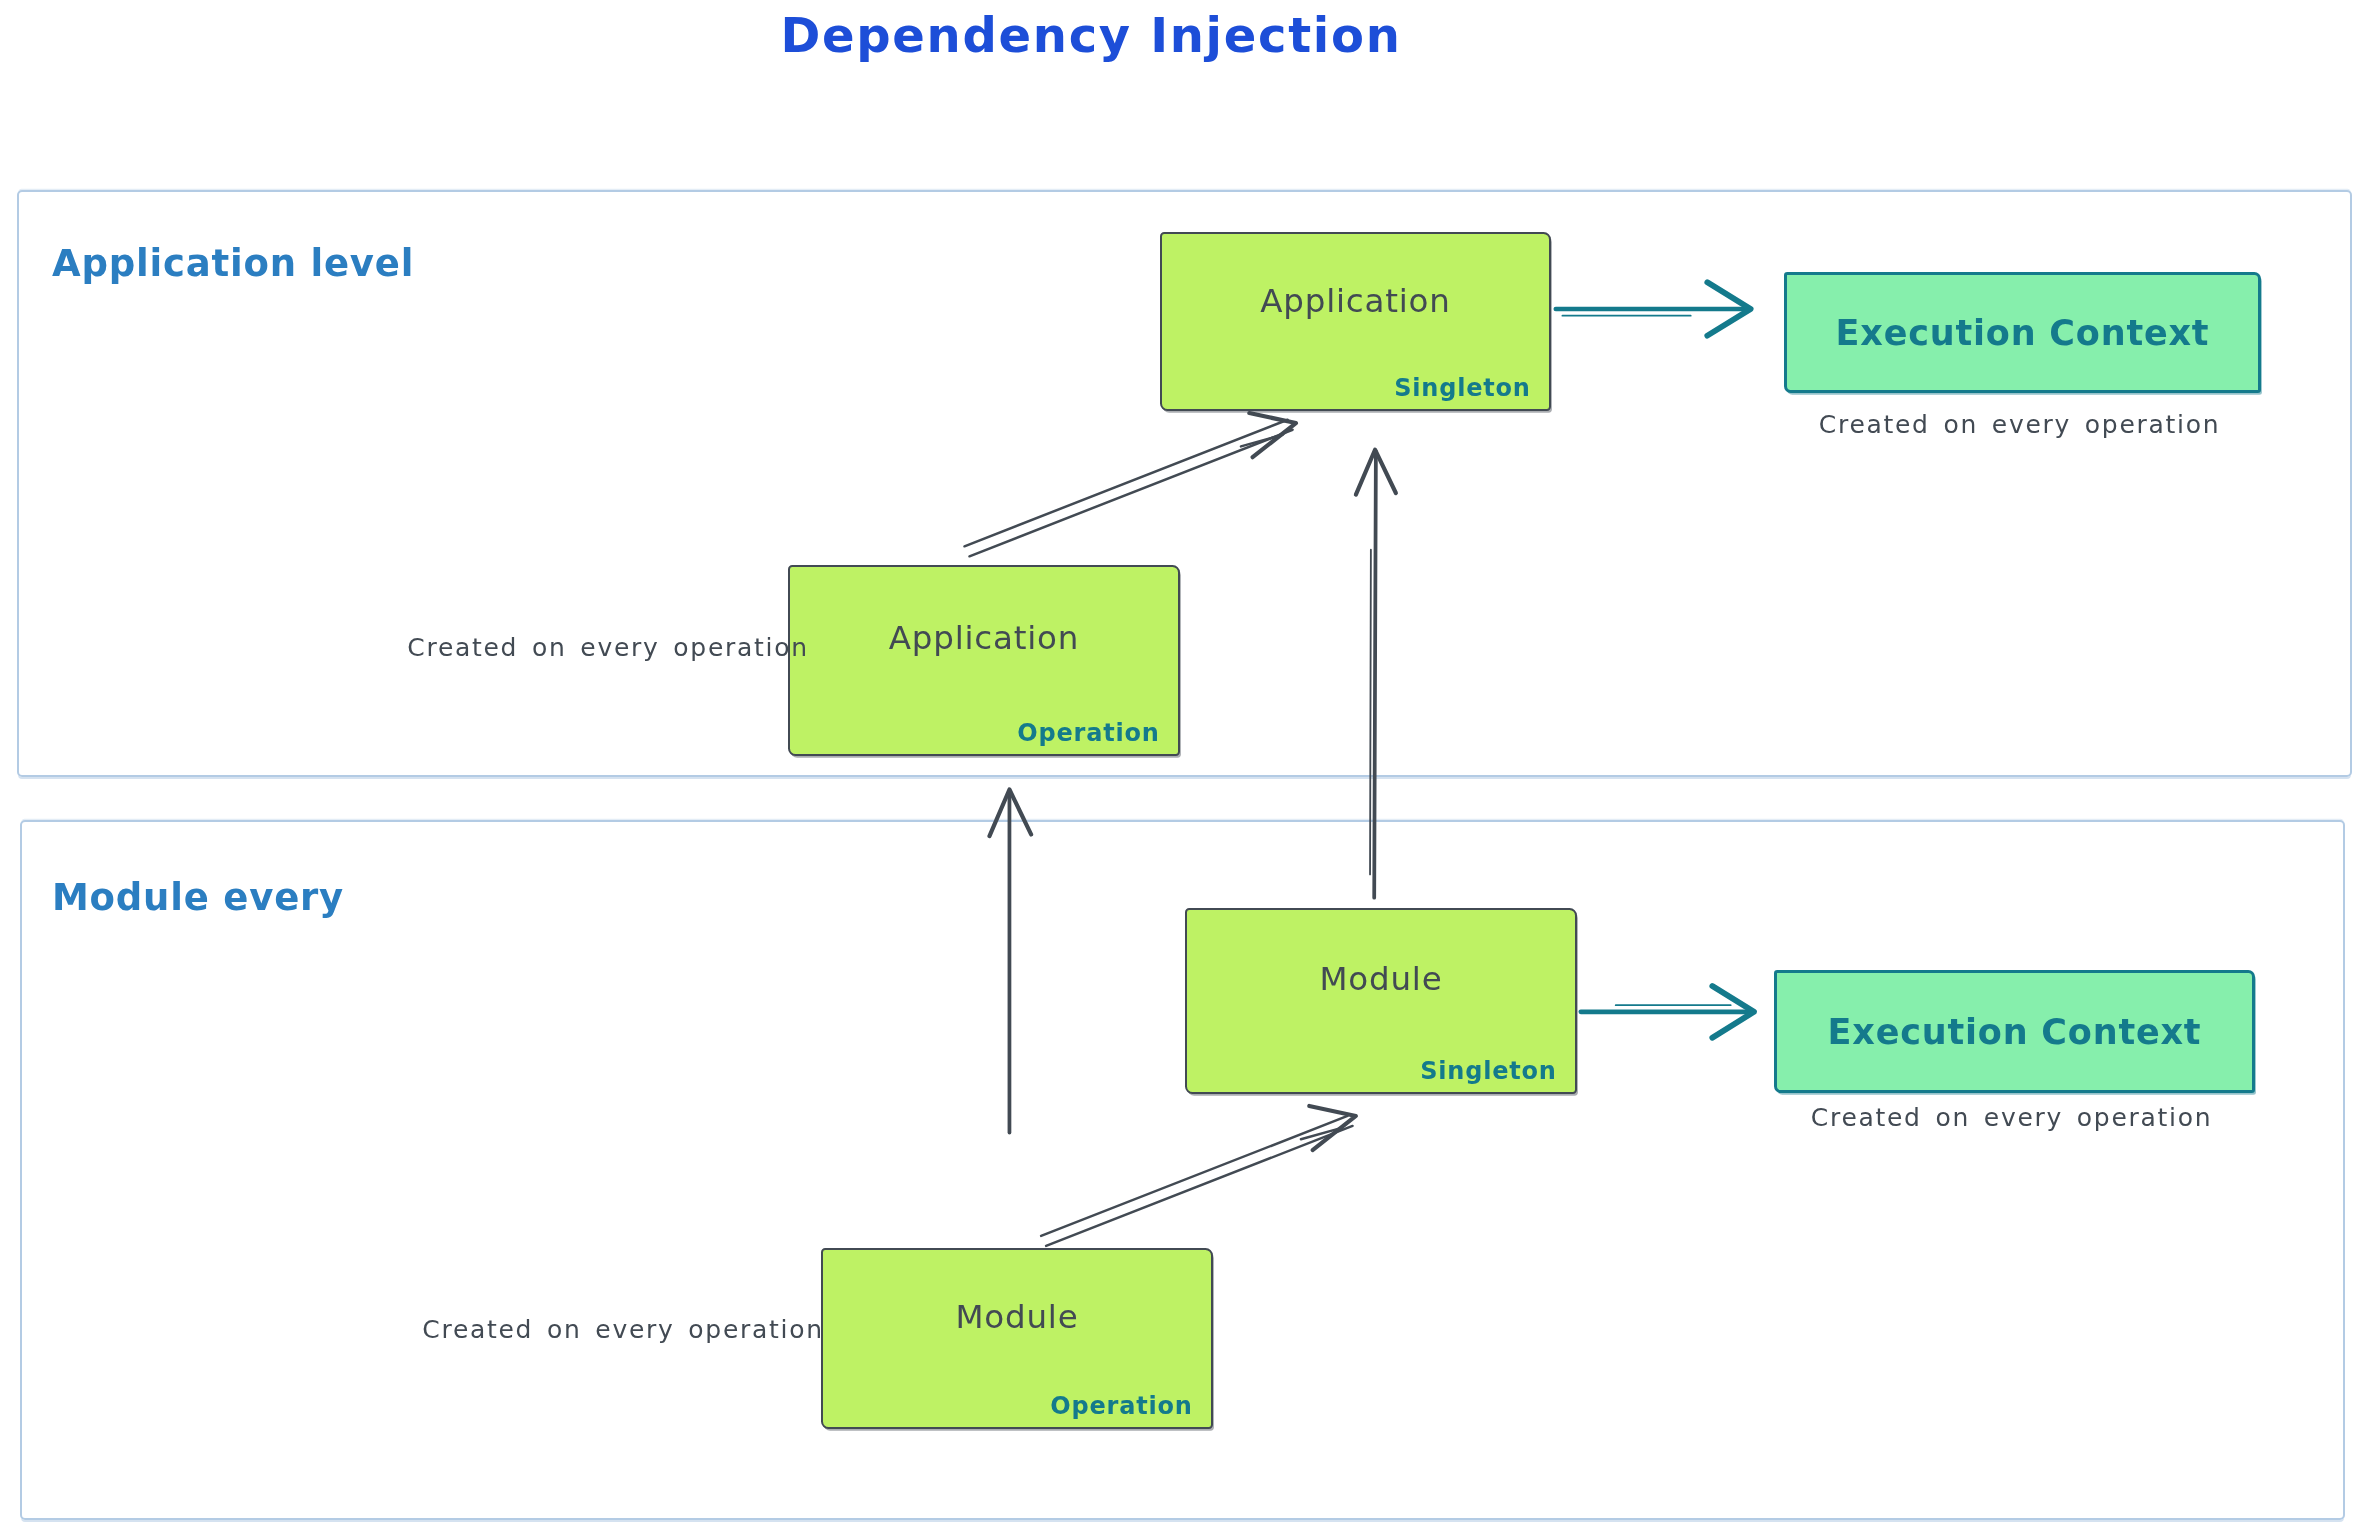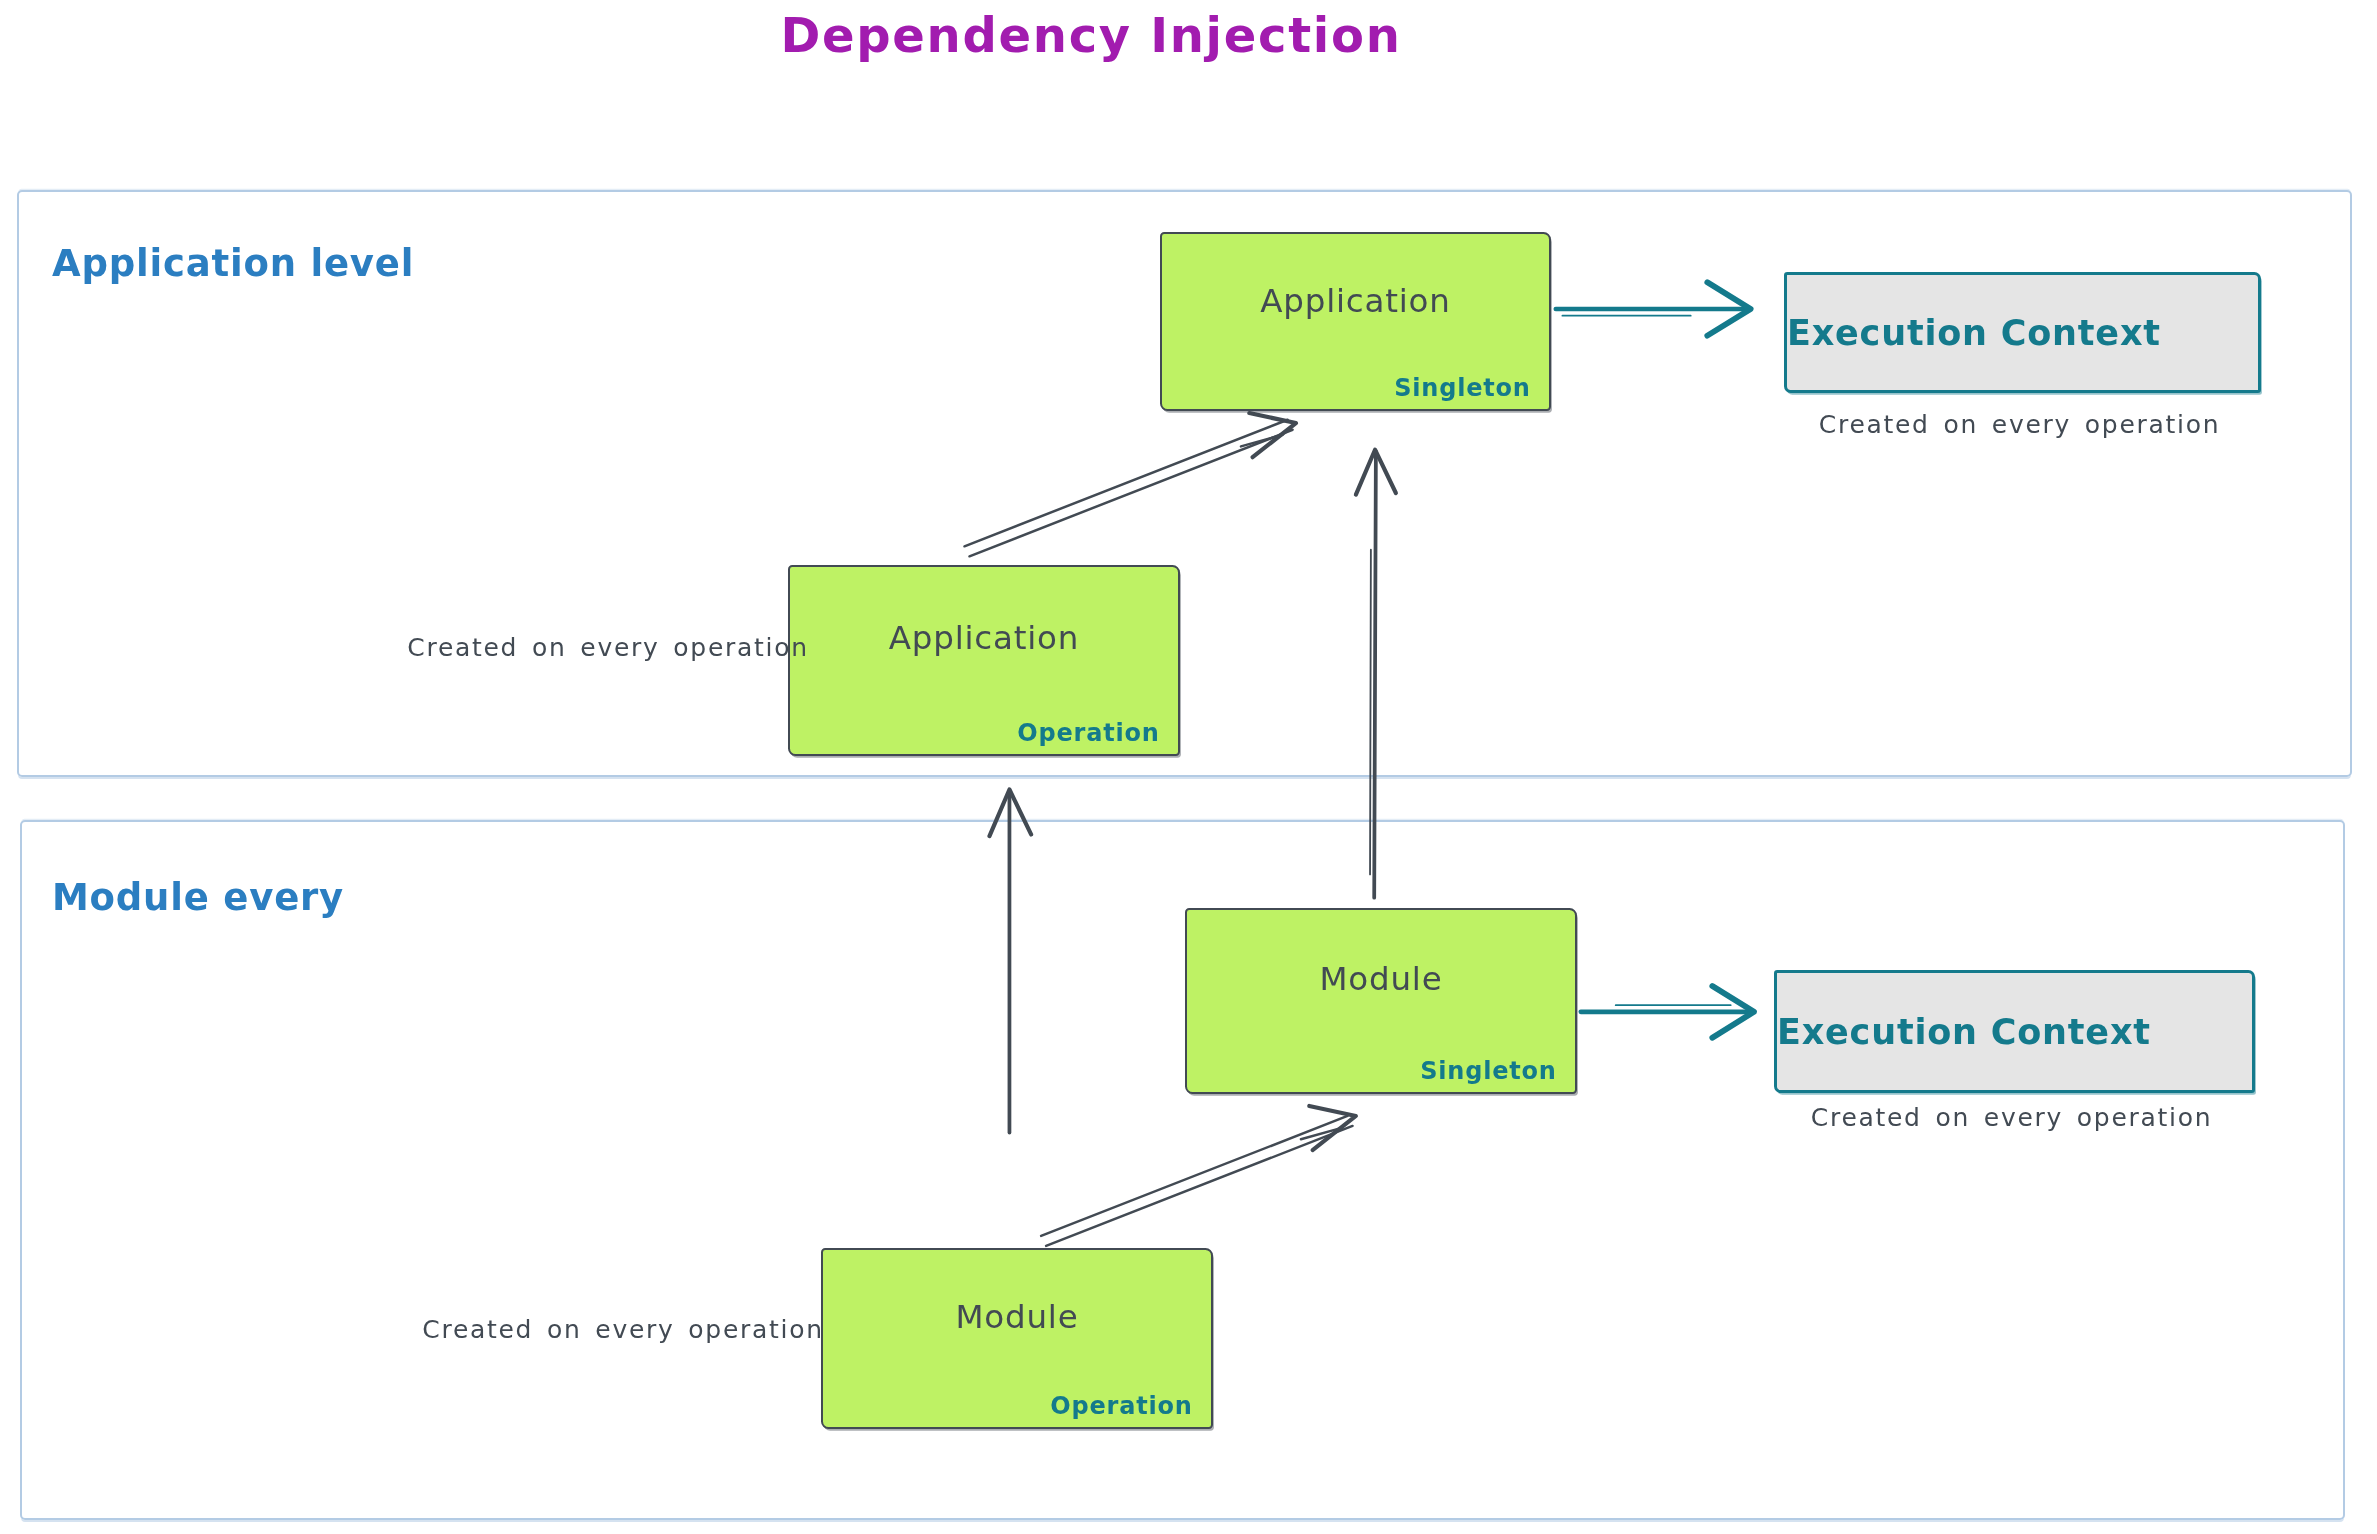--- a/index.html
+++ b/index.html
@@ -7,21 +7,21 @@
     position:relative;
     width:2377px;height:1534px;
     background:#ffffff;
     font-family:"DejaVu Sans", sans-serif;
     color:#424a53;
     overflow:hidden;
   }
   
   .title{
     position:absolute;left:1091px;top:6.7px;transform:translateX(-50%);
-    font-size:48px;font-weight:700;letter-spacing:1.7px;color:#a21caf;
+    font-size:48px;font-weight:700;letter-spacing:1.7px;color:#1d4ed8;
     white-space:nowrap;
   }
   .subtitle{
     position:absolute;left:1091px;top:112px;transform:translateX(-50%);
     font-size:26px;font-weight:500;letter-spacing:0.8px;color:#424a53;
     white-space:nowrap;
   }
   
   .level-container{
     position:absolute;
@@ -61,22 +61,22 @@
   .b-app-singleton{left:1160px;top:232px;width:387px;height:175px;}
   .b-app-operation{left:788px;top:565px;width:388px;height:187px;}
   .b-mod-singleton{left:1185px;top:908px;width:388px;height:182px;}
   .b-mod-operation{left:821px;top:1248px;width:388px;height:177px;}
   
   .ec-box{
     position:absolute;
     border:3.3px solid #147a8c;
     border-radius:3.3px 6.7px 3.3px 6.7px;
     box-shadow:1.7px 2.5px 0 -0.8px rgba(20,122,140,.45);
-    background:#e5e5e5;
-    display:flex;align-items:center;
+    background:#86efac;
+    display:flex;align-items:center;justify-content:center;
   }
   .ec-label{
     font-size:35px;font-weight:600;letter-spacing:0.8px;color:#147a8c;white-space:nowrap;
   }
   .b-app-ec{left:1784px;top:272px;width:471px;height:115px;}
   .b-mod-ec{left:1774px;top:970px;width:475px;height:117px;}
   
   .caption{
     position:absolute;
     font-size:25px;font-weight:500;color:#424a53;

